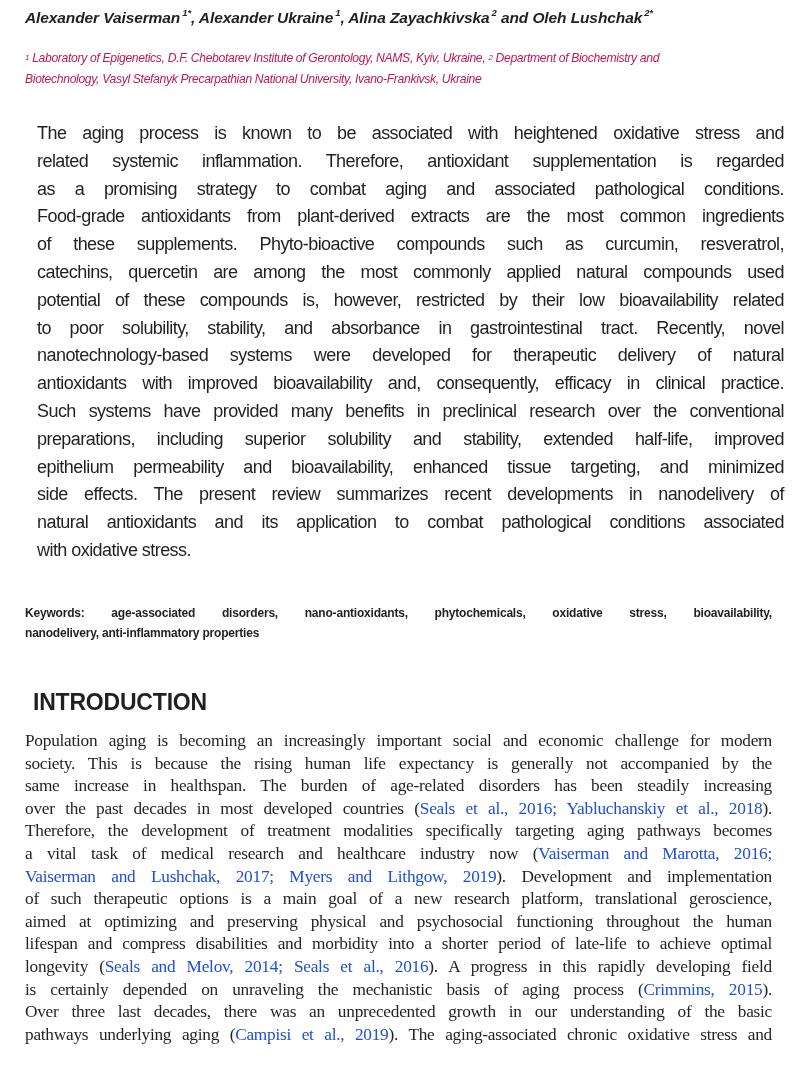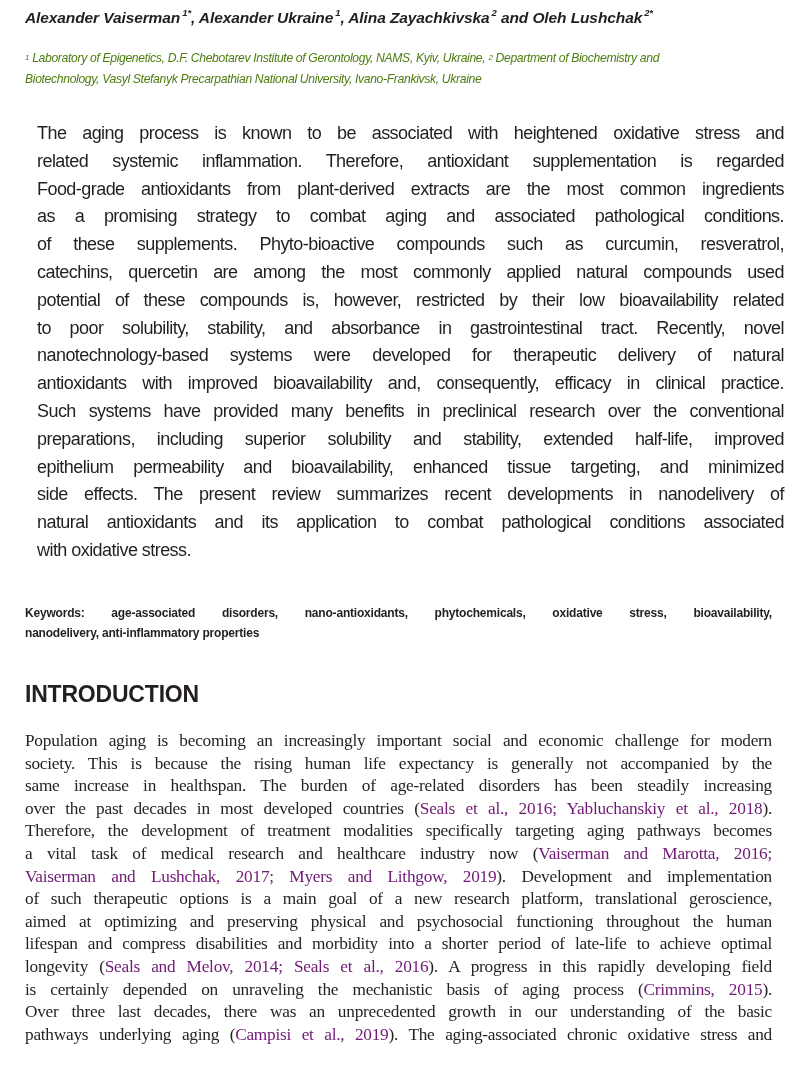--- a/index.html
+++ b/index.html
@@ -7,70 +7,70 @@
     .page { position: absolute; left: 25px; top: 0; width: 747px; }
     .authors {
       position: absolute; top: 9px; left: 0; width: 747px;
       font-family: "Liberation Sans", sans-serif; font-style: italic; font-weight: bold;
       font-size: 15.5px; letter-spacing: -0.1px; white-space: nowrap;
     }
     .authors sup { font-size: 9.5px; vertical-align: top; position: relative; top: -2px; margin-left: 2px; }
     .affil {
       position: absolute; top: 48px; left: 0; width: 750px;
       font-family: "Liberation Sans", sans-serif; font-style: italic;
-      font-size: 12.2px; line-height: 21px; letter-spacing: -0.35px; color: #4d7c0f;
+      font-size: 12.2px; line-height: 21px; letter-spacing: -0.35px; color: #be185d;
     }
     .affil sup { font-size: 8px; vertical-align: top; position: relative; top: -1px; }
     .abstract {
       position: absolute; top: 120px; left: 12px; width: 747px;
       font-family: "Liberation Sans", sans-serif;
       font-size: 18px; line-height: 27.8px; text-align: justify; color: #231f20;
       letter-spacing: -0.55px;
     }
     .abstract .ln { display: block; text-align: justify; text-align-last: justify; white-space: nowrap; height: 27.8px; }
     .abstract .ln.last { text-align-last: left; }
     .keywords {
       position: absolute; top: 603px; left: 0; width: 747px;
       font-family: "Liberation Sans", sans-serif; font-weight: bold;
       font-size: 12px; line-height: 20px; letter-spacing: -0.2px; color: #231f20;
     }
     .keywords .ln { display: block; text-align: justify; text-align-last: justify; white-space: nowrap; }
     .keywords .ln.last { text-align-last: left; }
     .intro-heading {
       position: absolute; top: 681px; left: 0;
       font-family: "Liberation Sans", sans-serif; font-weight: bold;
-      font-size: 23px; letter-spacing: -0.2px; color: #231f20; margin: 0;
+      font-size: 23px; letter-spacing: -0.2px; color: #231f20; margin: 8px;
     }
     .intro {
       position: absolute; top: 730px; left: 0; width: 747px;
       font-family: "Liberation Serif", serif;
       font-size: 17.3px; line-height: 22.6px; color: #231f20; letter-spacing: -0.25px;
     }
     .intro .ln { display: block; text-align: justify; text-align-last: justify; white-space: nowrap; height: 22.6px; }
-    .cite { color: #701a75; }
+    .cite { color: #1d4ed8; }
   </style>
 </head>
 <body>
 
 <div class="page">
 
   <div class="authors">
     <span><span>Alexander Vaiserman</span><sup>1*</sup><span>, </span></span><span><span>Alexander Ukraine</span><sup>1</sup><span>, </span></span><span><span>Alina Zayachkivska</span><sup>2</sup><span> and </span></span><span><span>Oleh Lushchak</span><sup>2*</sup></span>
   </div>
 
   <div class="affil">
     <div><sup>1</sup><span> Laboratory of Epigenetics, D.F. Chebotarev Institute of Gerontology, NAMS, Kyiv, Ukraine, </span><sup>2</sup><span> Department of Biochemistry and</span></div>
     <div>Biotechnology, Vasyl Stefanyk Precarpathian National University, Ivano-Frankivsk, Ukraine</div>
   </div>
 
   <div class="abstract" id="abstract">
       <span class="ln">The aging process is known to be associated with heightened oxidative stress and</span>
       <span class="ln">related systemic inflammation. Therefore, antioxidant supplementation is regarded</span>
+      <span class="ln">as a promising strategy to combat aging and associated pathological conditions.</span>
       <span class="ln">Food-grade antioxidants from plant-derived extracts are the most common ingredients</span>
-      <span class="ln">as a promising strategy to combat aging and associated pathological conditions.</span>
       <span class="ln">of these supplements. Phyto-bioactive compounds such as curcumin, resveratrol,</span>
       <span class="ln">catechins, quercetin are among the most commonly applied natural compounds used</span>
       <span class="ln">potential of these compounds is, however, restricted by their low bioavailability related</span>
       <span class="ln">to poor solubility, stability, and absorbance in gastrointestinal tract. Recently, novel</span>
       <span class="ln">nanotechnology-based systems were developed for therapeutic delivery of natural</span>
       <span class="ln">antioxidants with improved bioavailability and, consequently, efficacy in clinical practice.</span>
       <span class="ln">Such systems have provided many benefits in preclinical research over the conventional</span>
       <span class="ln">preparations, including superior solubility and stability, extended half-life, improved</span>
       <span class="ln">epithelium permeability and bioavailability, enhanced tissue targeting, and minimized</span>
       <span class="ln">side effects. The present review summarizes recent developments in nanodelivery of</span>

